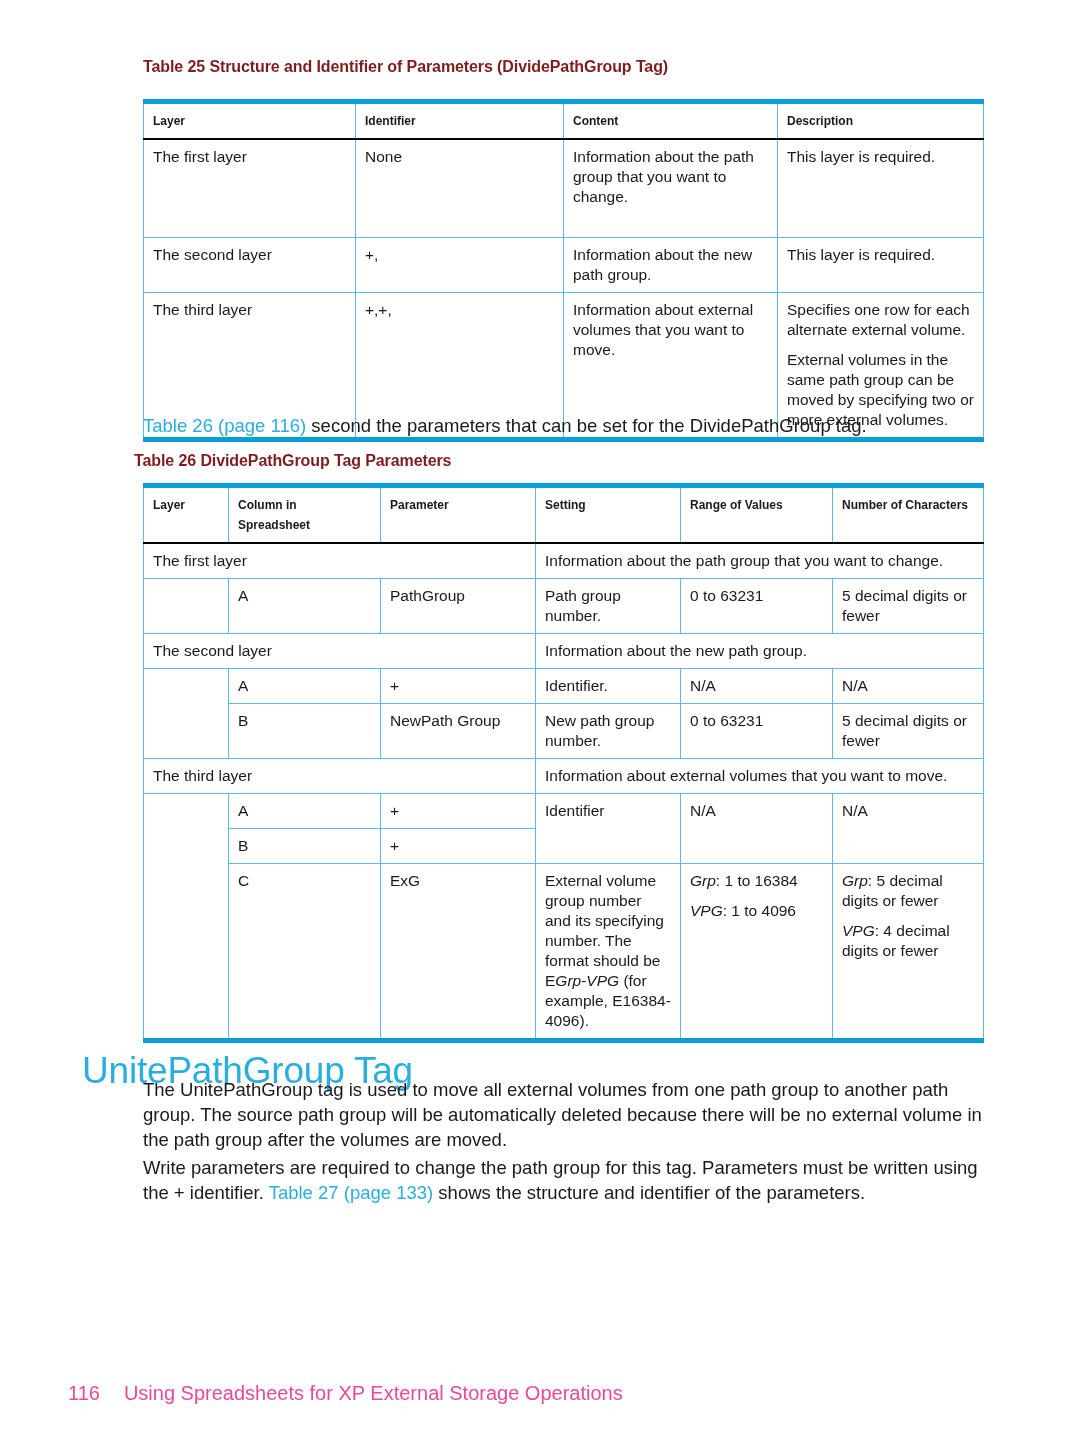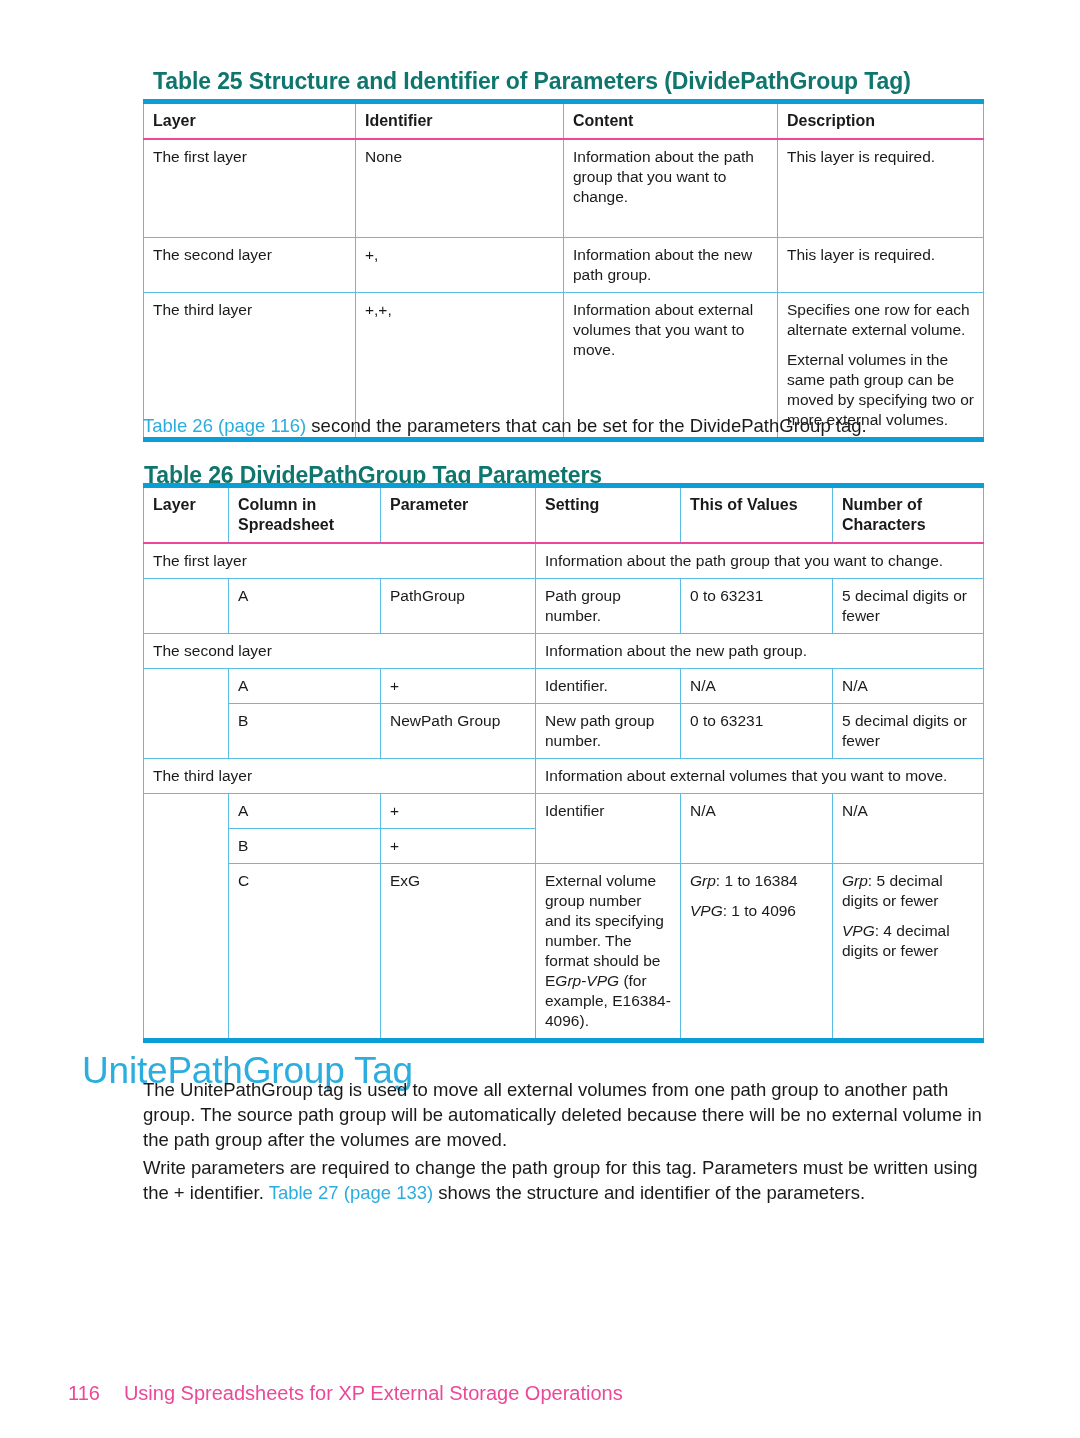--- a/index.html
+++ b/index.html
@@ -18,25 +18,25 @@
   }
   .page {
     position: relative;
     width: 1080px;
     height: 1438px;
     box-sizing: border-box;
   }
 
   
   .table-caption {
-    color: #0f766e;
+    color: #7f1d1d;
     font-weight: bold;
-    font-size: 23px;
+    font-size: 16px;
     letter-spacing: -0.1px;
-    margin: 10px;
+    margin: 0;
     padding: 0;
   }
 
   
   .body-text {
     font-size: 18.5px;
     line-height: 25px;
     color: #1a1a1a;
     margin: 0;
   }
@@ -70,22 +70,22 @@
     vertical-align: top;
     padding: 7px 9px 7px 9px;
     font-size: 15.5px;
     line-height: 20px;
     text-align: left;
     color: #1a1a1a;
     background: #ffffff;
   }
   table.doc-table th {
     font-weight: bold;
-    font-size: 16px;
-    border-bottom: 2px solid #ec4899;
+    font-size: 12px;
+    border-bottom: 2px solid #000000;
   }
   td.blank-cell { }
 
   
   .cell-p { margin: 0 0 10px 0; }
   .cell-p:last-child { margin-bottom: 0; }
   .it { font-style: italic; }
 
   
   .footer {
@@ -169,21 +169,21 @@
         <col style="width:145px">
         <col style="width:152px">
         <col style="width:151px">
       </colgroup>
       <thead>
         <tr style="height:51px;">
           <th>Layer</th>
           <th>Column in Spreadsheet</th>
           <th>Parameter</th>
           <th>Setting</th>
-          <th>This of Values</th>
+          <th>Range of Values</th>
           <th>Number of Characters</th>
         </tr>
       </thead>
       <tbody>
 
         <tr style="height:26px;">
           <td colspan="3">The first layer</td>
           <td colspan="3">Information about the path group that you want to change.</td>
         </tr>
         <tr style="height:46px;">

